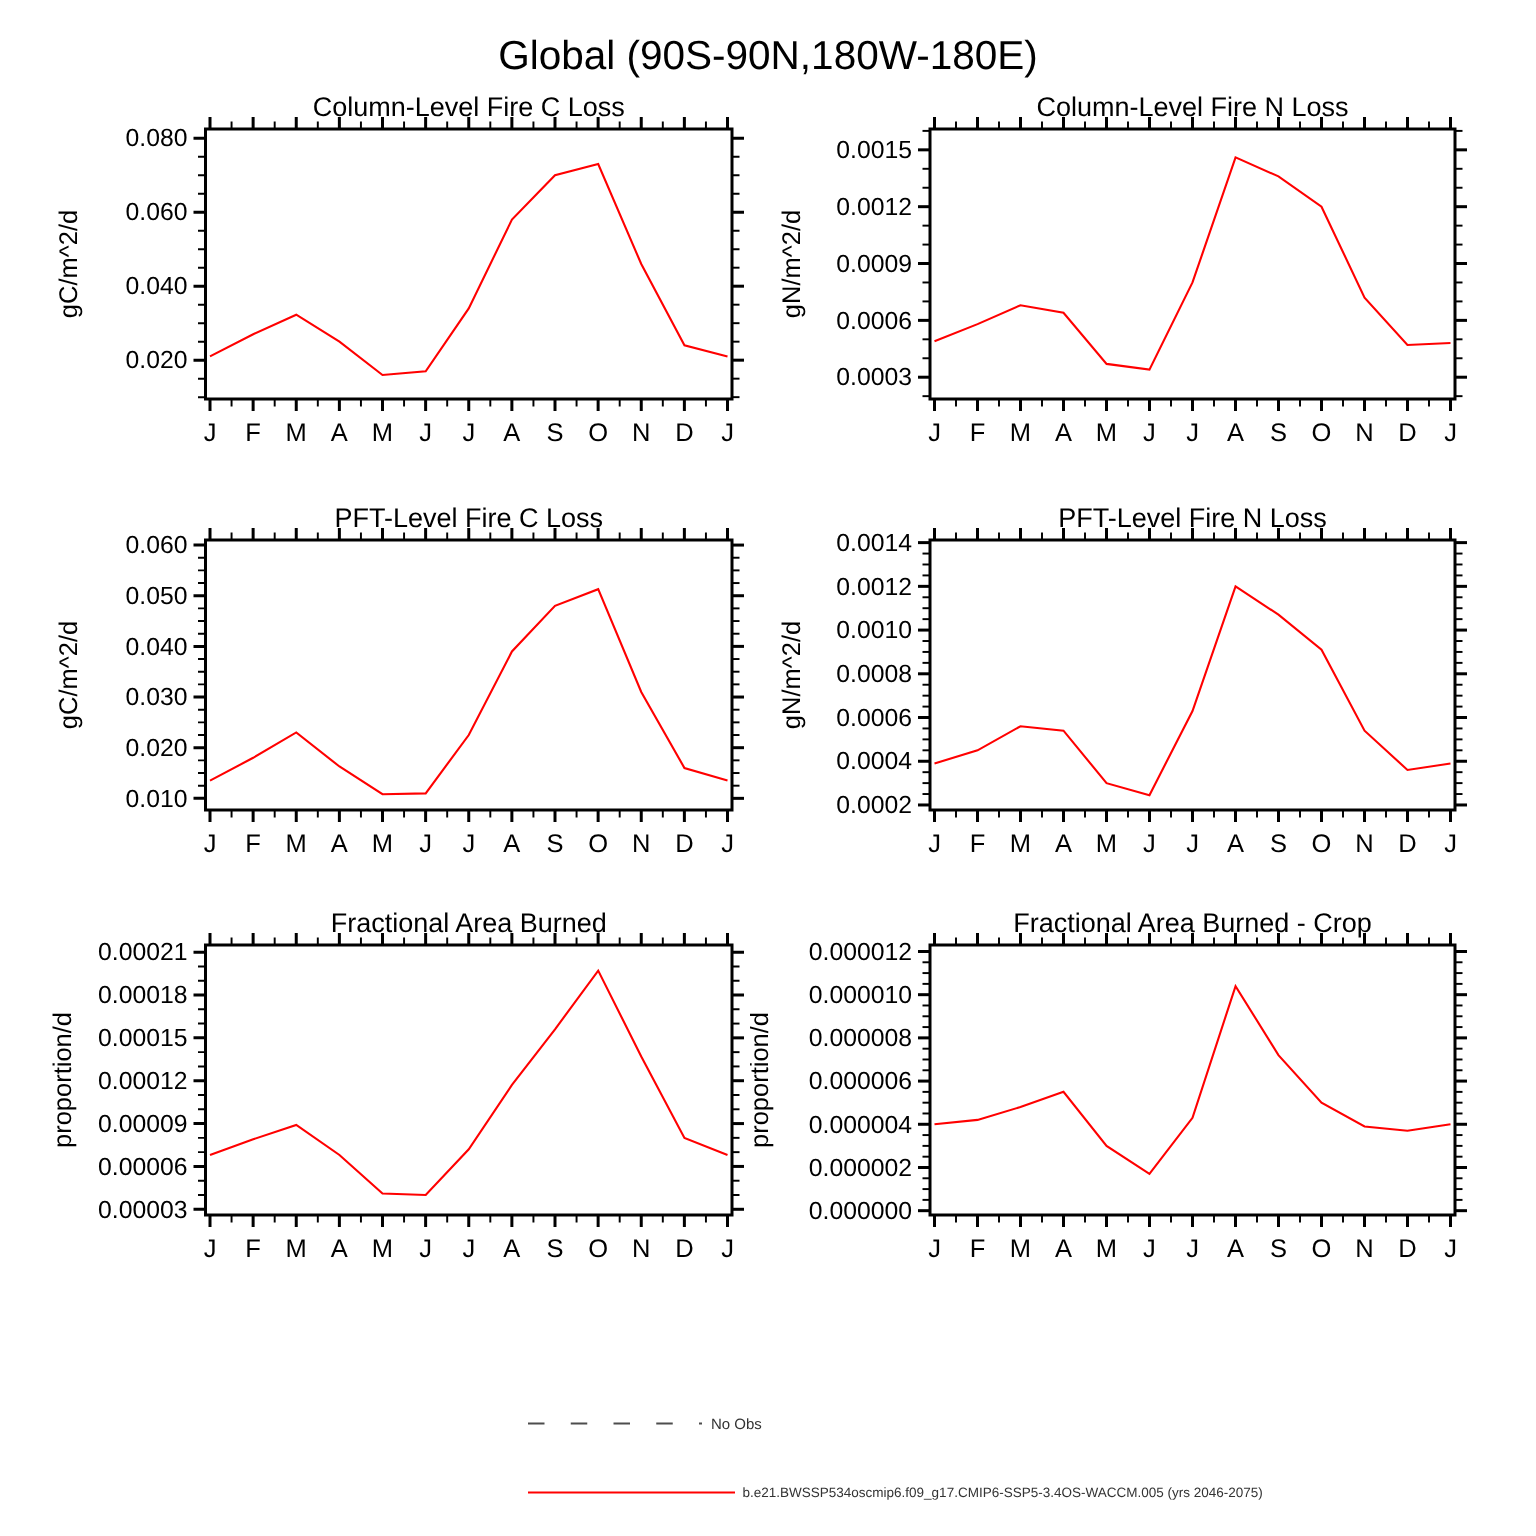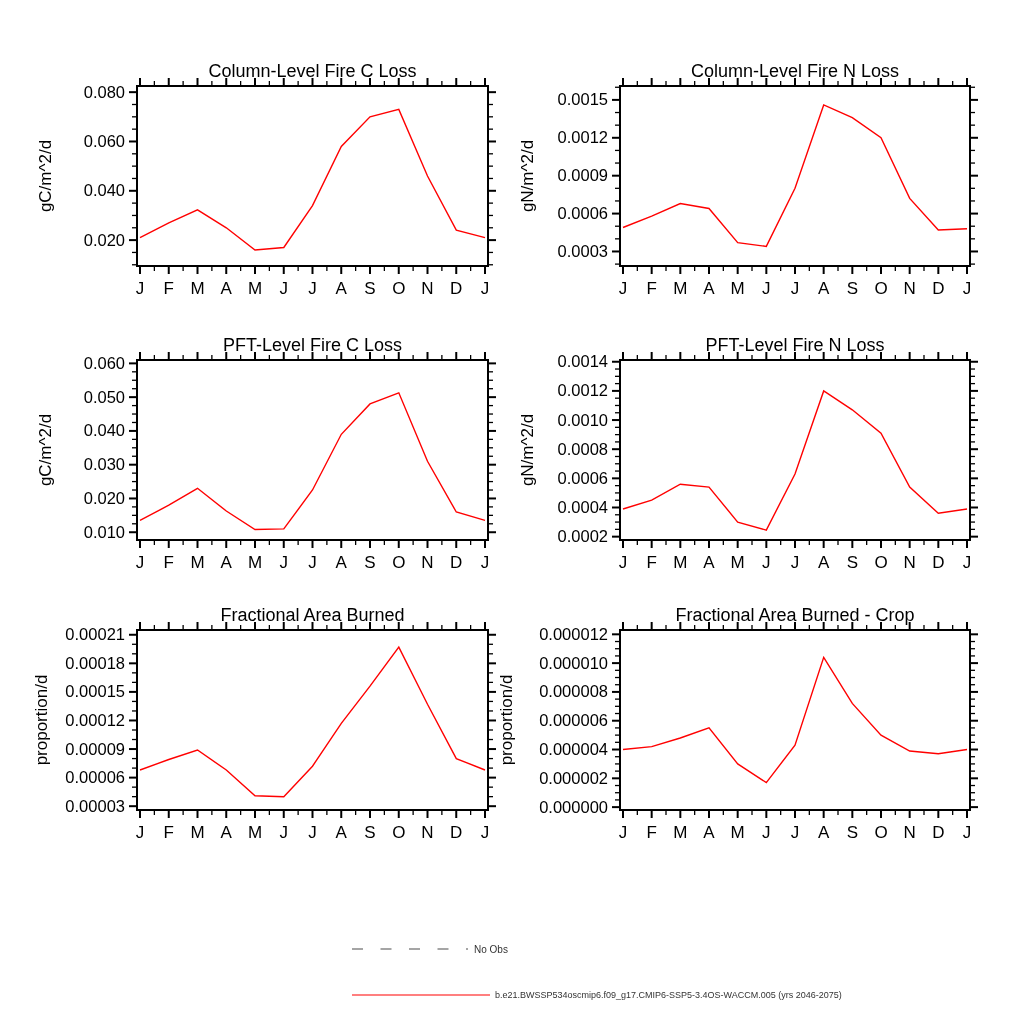--- a/index.html
+++ b/index.html
@@ -11,20 +11,21 @@
   figure.plot svg{display:block;}
   .plot text{font-family:"Liberation Sans",sans-serif;fill:#000;}
   .legend-svg{position:absolute;left:345px;top:935px;}
   .legend-svg text{font-family:"Liberation Sans",sans-serif;fill:#333;}
 </style>
 </head>
 <body>
 
 <div id="canvas">
 
+  <h1 class="main-title">Global (90S-90N,180W-180E)</h1>
 
   <figure class="plot" id="plot0" style="left: 27px; top: 52px;">
       <svg width="481" height="248" viewBox="0 0 481 248">
         <rect x="110" y="34" width="351" height="180" fill="none" stroke="#000" stroke-width="2"></rect>
         <line x1="102" y1="188.10958904109586" x2="110" y2="188.10958904109586" stroke="#000" stroke-width="2"></line>
         <line x1="461" y1="188.10958904109586" x2="469" y2="188.10958904109586" stroke="#000" stroke-width="2"></line>
         <text x="98" y="193.60958904109586" text-anchor="end" font-size="16.5">0.020</text>
         <line x1="102" y1="138.7945205479452" x2="110" y2="138.7945205479452" stroke="#000" stroke-width="2"></line>
         <line x1="461" y1="138.7945205479452" x2="469" y2="138.7945205479452" stroke="#000" stroke-width="2"></line>
         <text x="98" y="144.2945205479452" text-anchor="end" font-size="16.5">0.040</text>

